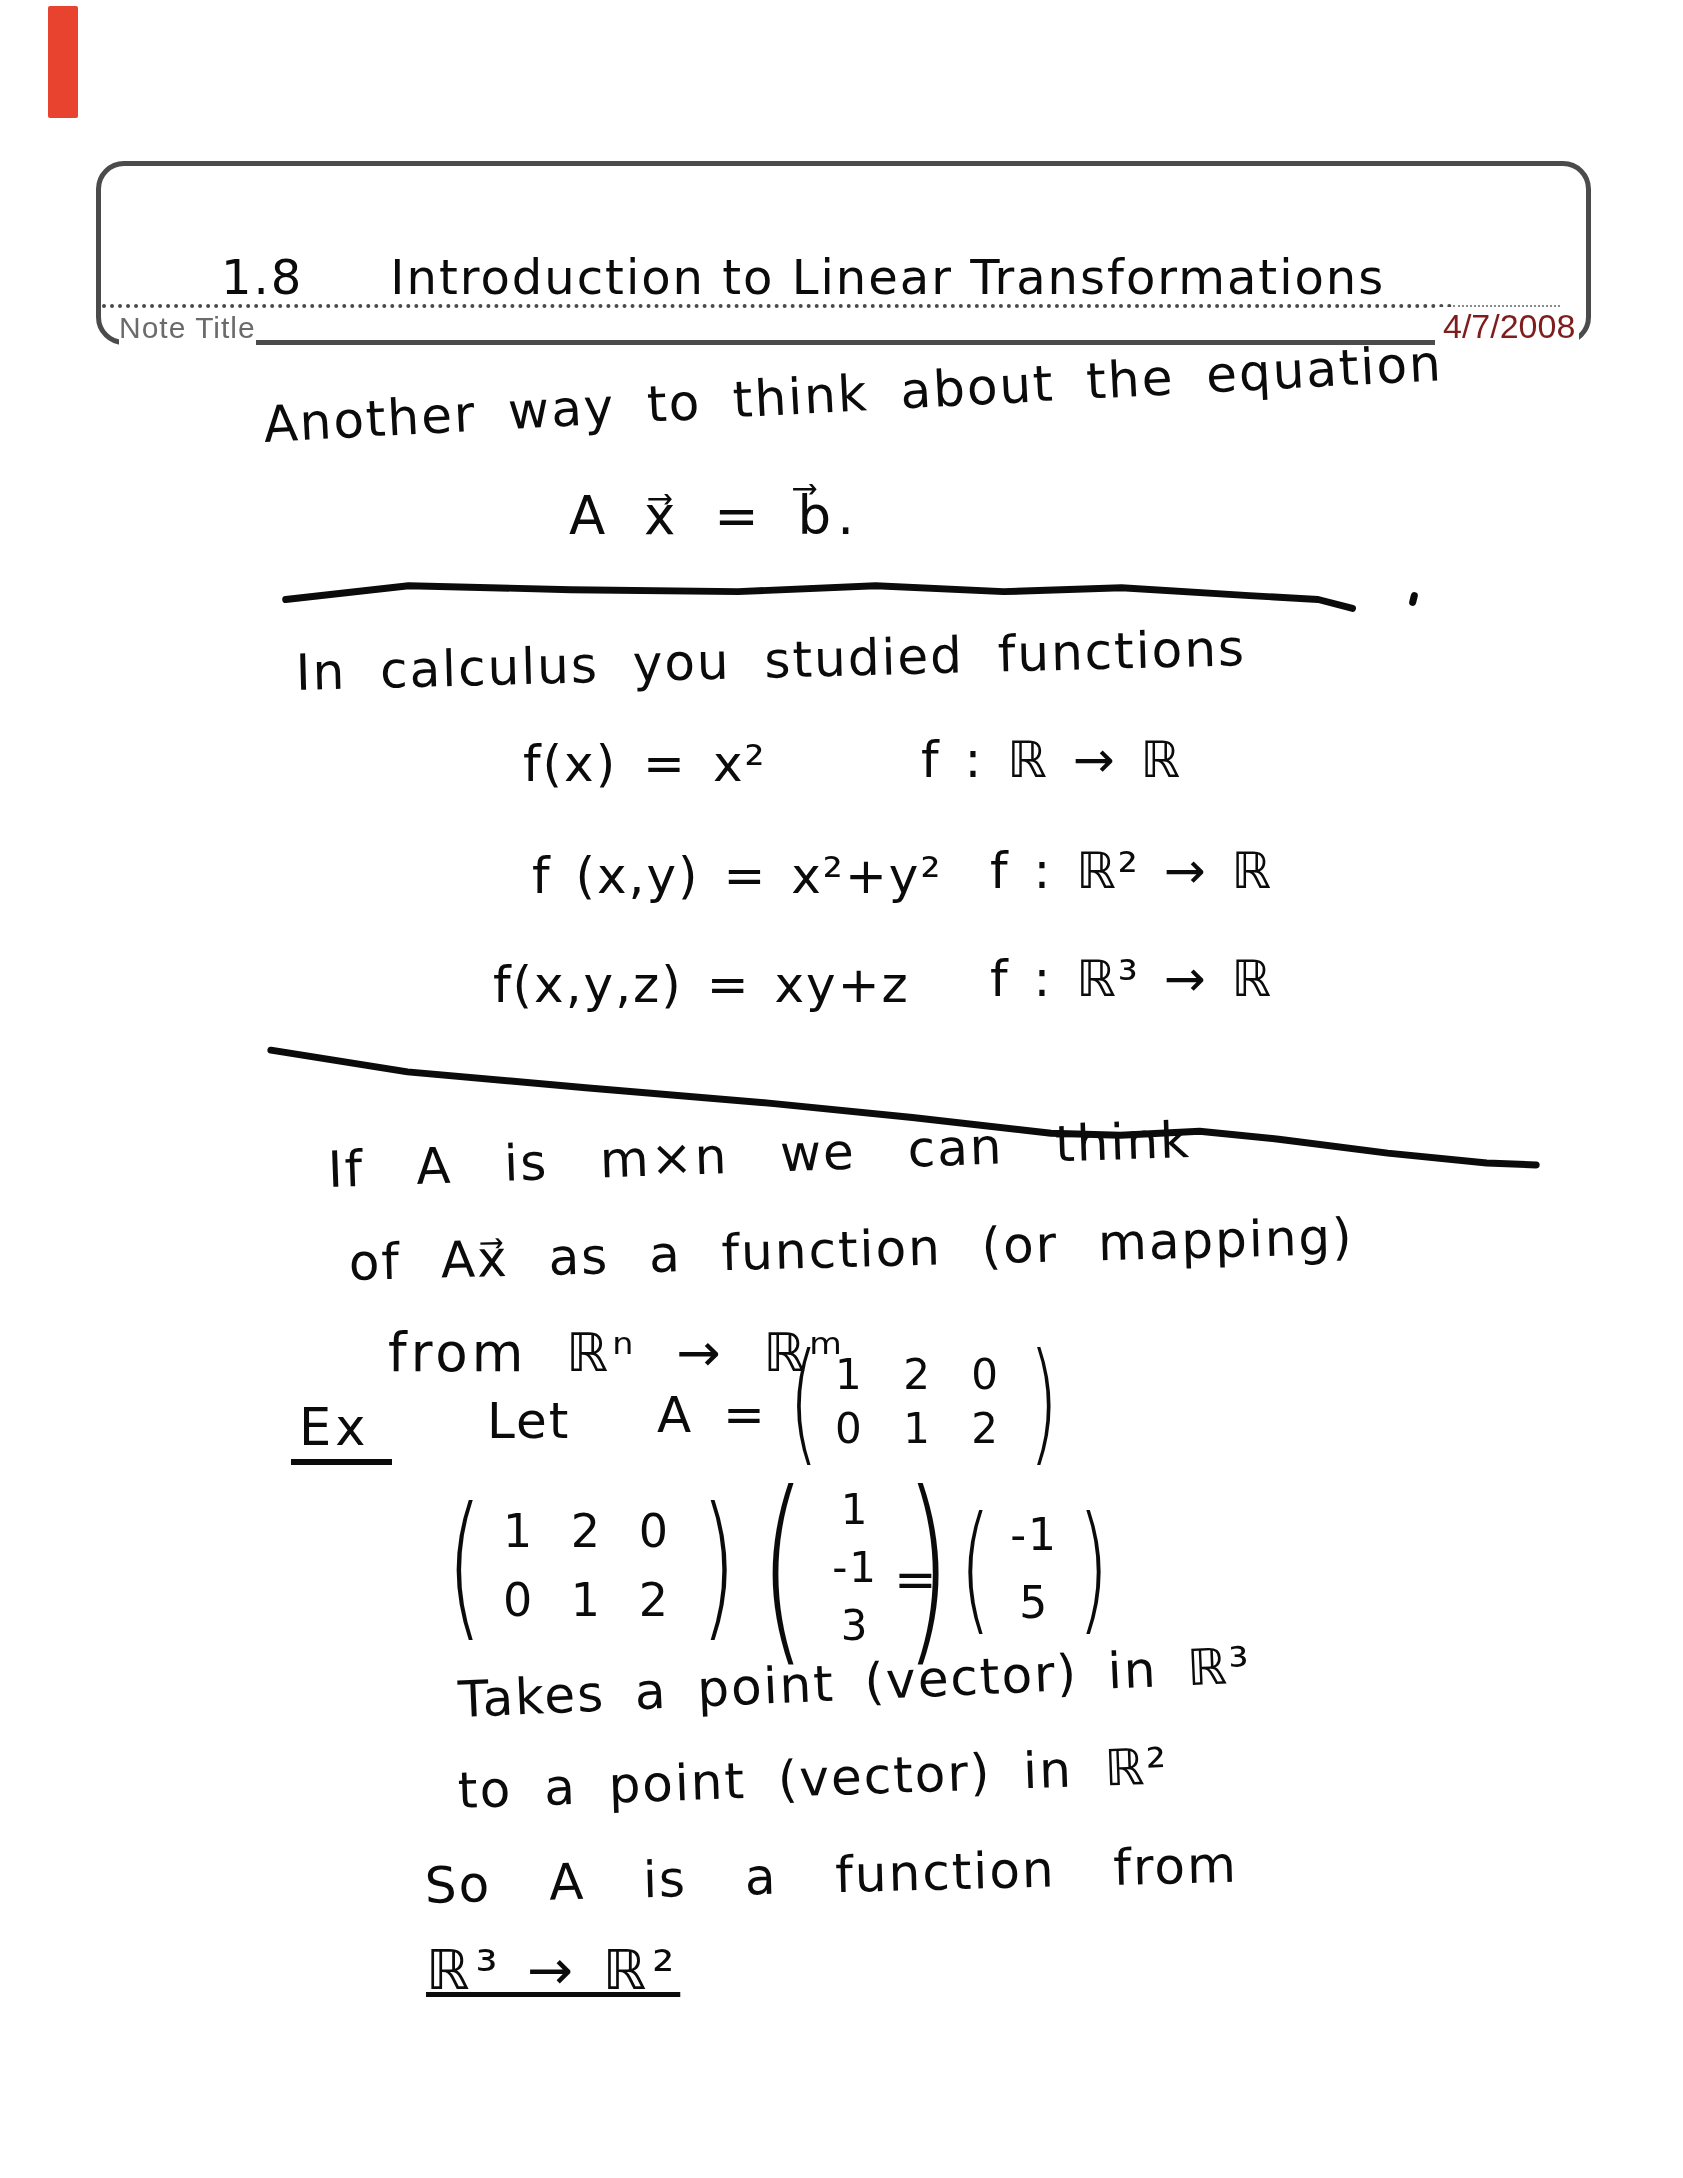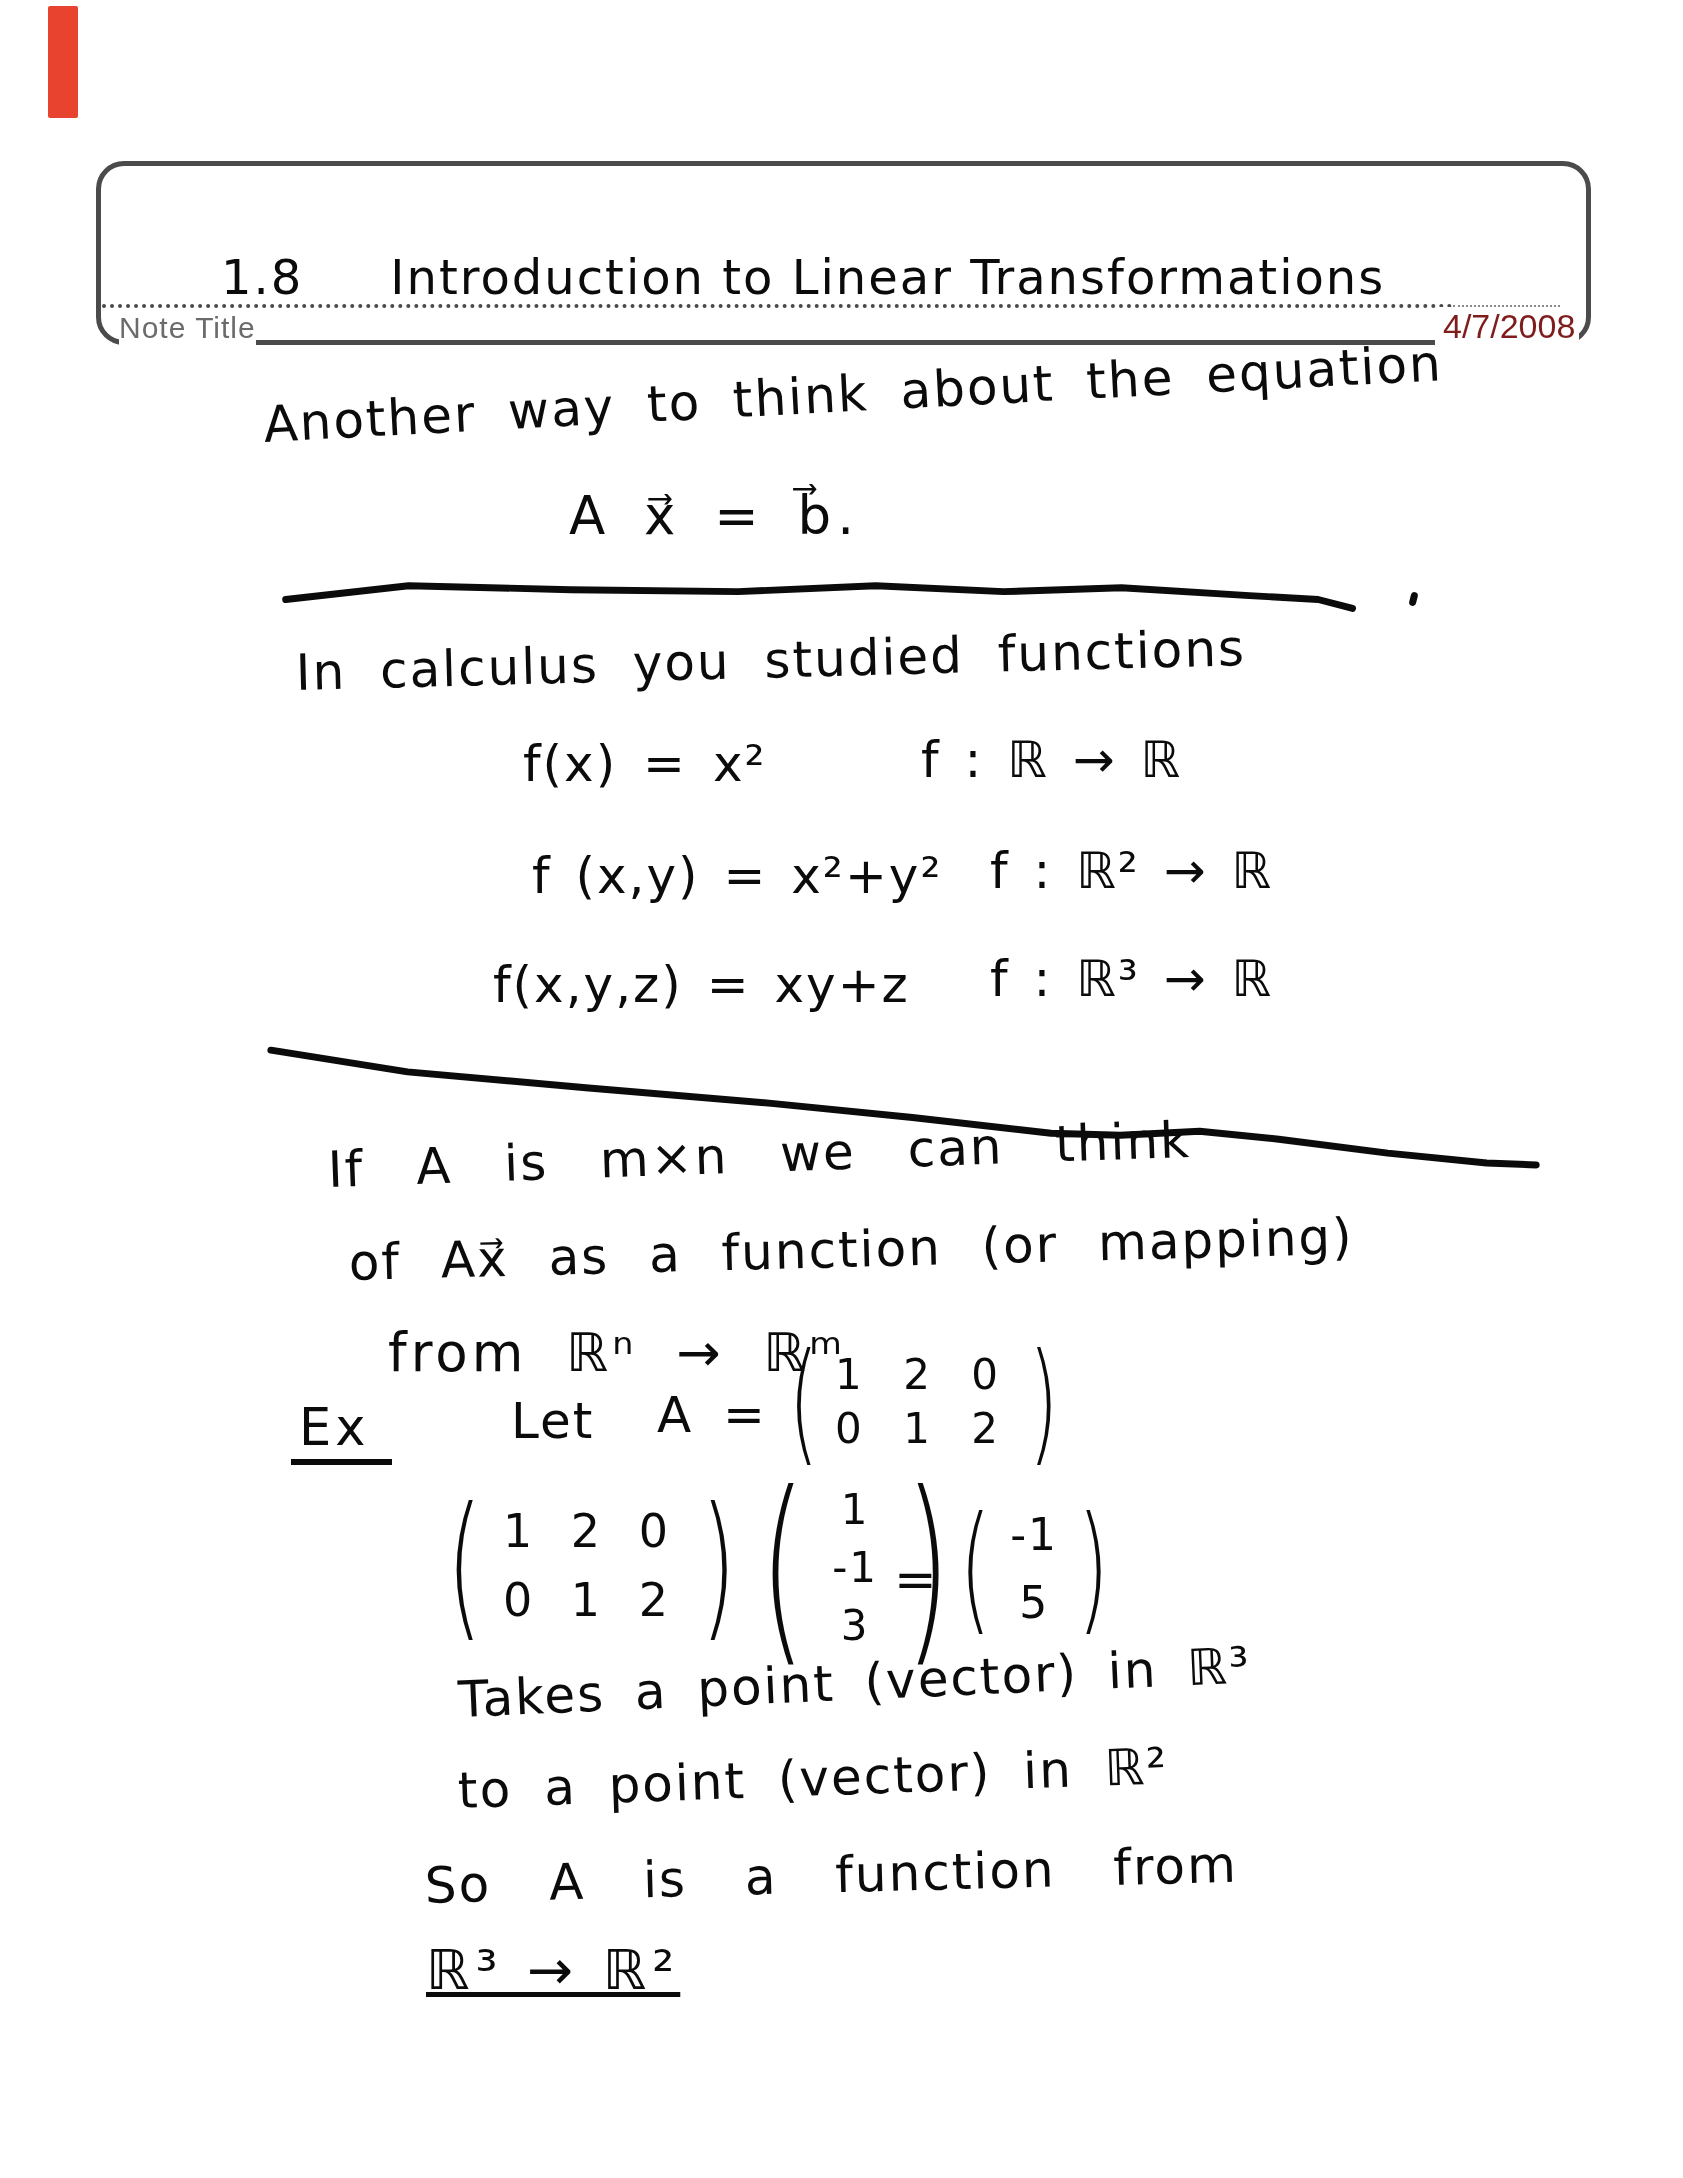--- a/index.html
+++ b/index.html
@@ -39,21 +39,21 @@
   .l-fn2{left:500px;top:847px;word-spacing:6px;margin-left:32px;}
   .l-fn2m{left:990px;top:842px;word-spacing:6px;}
   .l-fn3{left:493px;top:956px;word-spacing:6px;}
   .l-fn3m{left:990px;top:950px;word-spacing:6px;}
   .sep2{position:absolute;left:259px;top:1038px;}
   .l-think1{left:327px;top:1141px;transform:rotate(-2deg);word-spacing:34px;}
   .l-think2{left:348px;top:1234px;transform:rotate(-1.5deg);word-spacing:22px;}
   .l-think3{left:388px;top:1312px;font-size:53px;word-spacing:18px;letter-spacing:4px;margin-top:10px;}
   .l-ex{left:299px;top:1398px;font-size:51px;letter-spacing:4px;}
   .ex-underline{position:absolute;left:291px;top:1459px;width:101px;height:6px;background:#0b0b0b;}
-  .l-let{left:487px;top:1392px;word-spacing:8px;margin-left:24px;}
+  .l-let{left:487px;top:1392px;word-spacing:8px;}
   .l-aeq{left:657px;top:1386px;letter-spacing:8px;}
   .l-takes1{left:457px;top:1671px;transform:rotate(-2.5deg);word-spacing:12px;}
   .l-takes2{left:457px;top:1762px;transform:rotate(-2deg);word-spacing:14px;}
   .l-so1{left:424px;top:1857px;transform:rotate(-1.5deg);word-spacing:40px;}
   .l-so2{left:426px;top:1938px;font-size:55px;letter-spacing:6px;text-decoration:underline;}
 
   
   .matrix{position:absolute;display:flex;align-items:center;color:#0b0b0b;
           font-family:"DejaVu Sans",sans-serif;}
   .paren{font-weight:300;line-height:0.82;transform:scaleX(0.58);display:block;}

